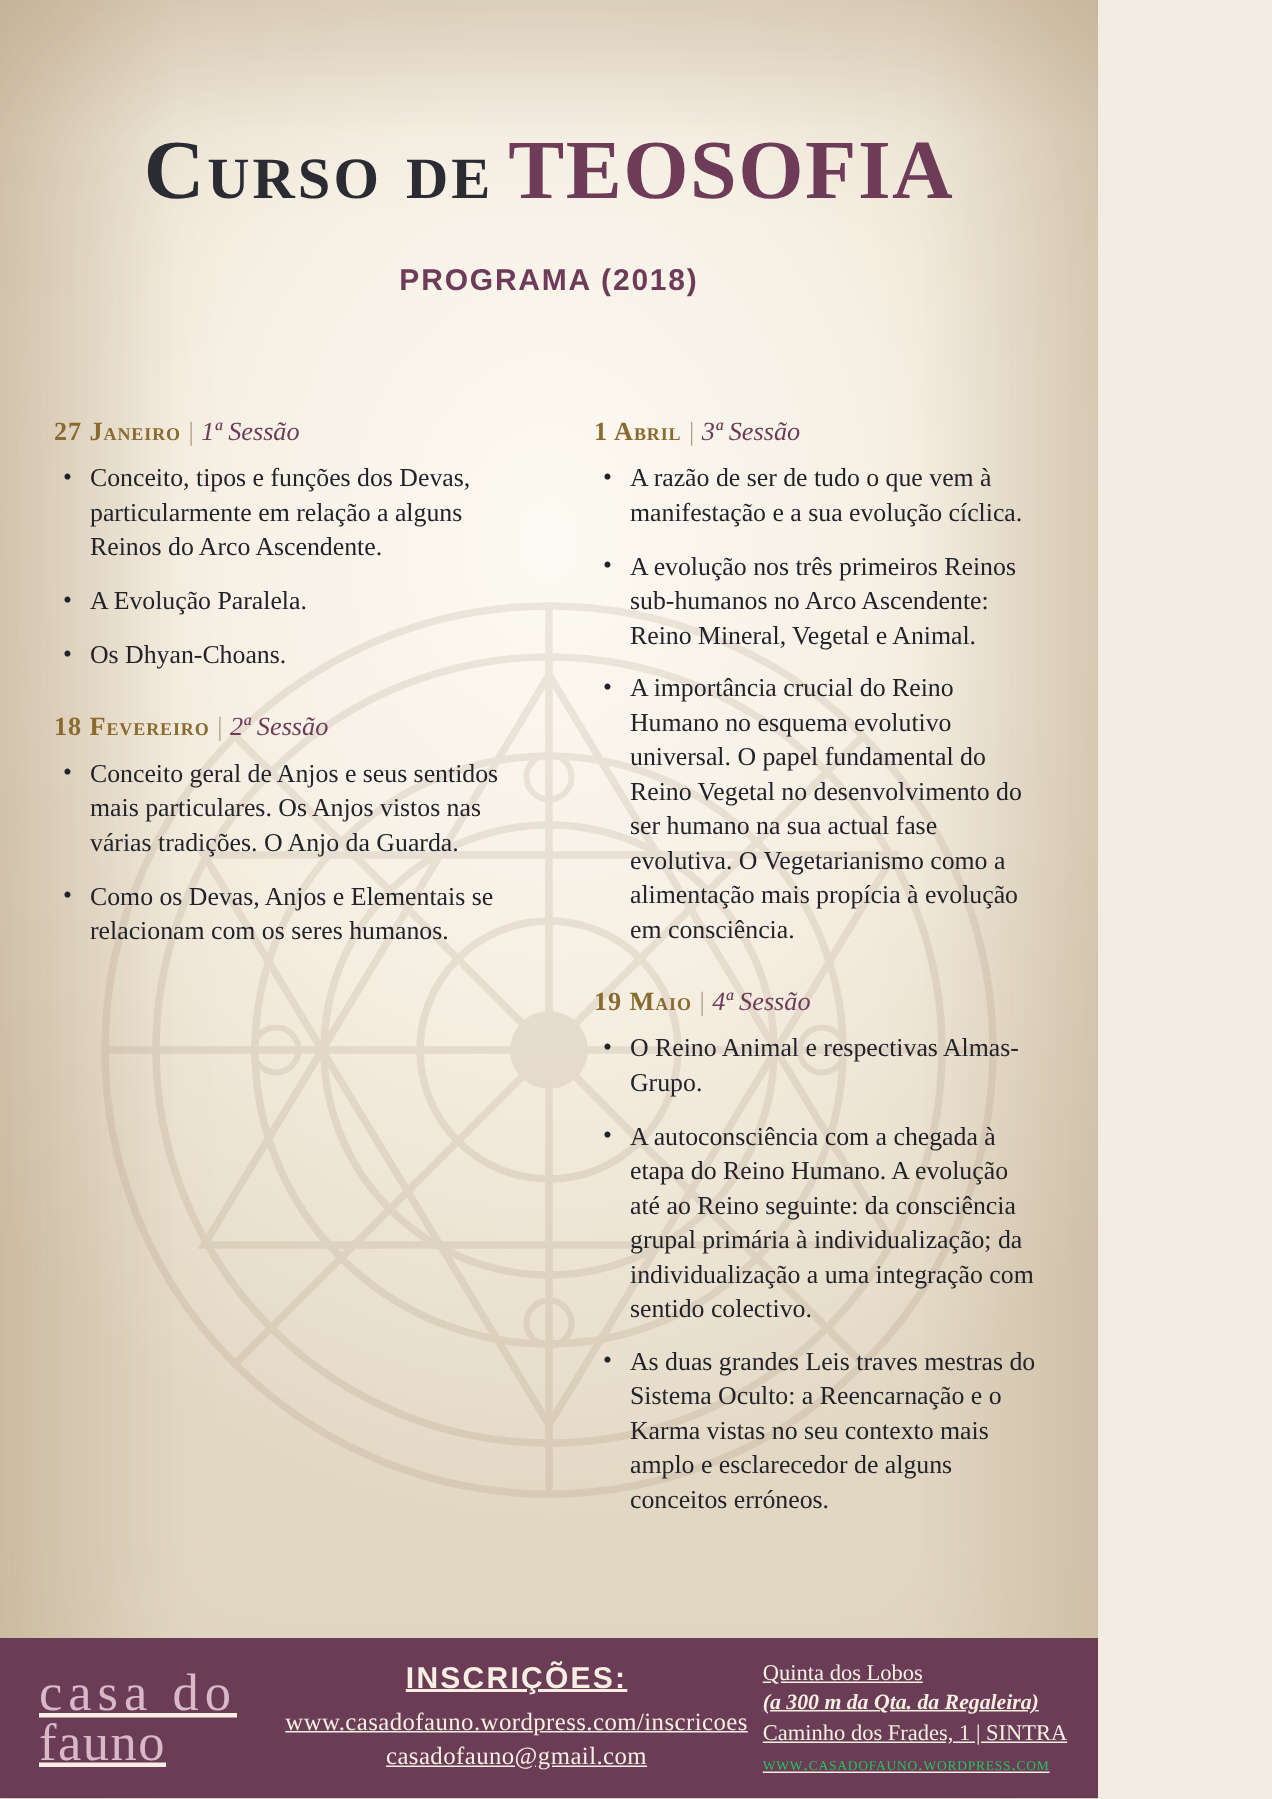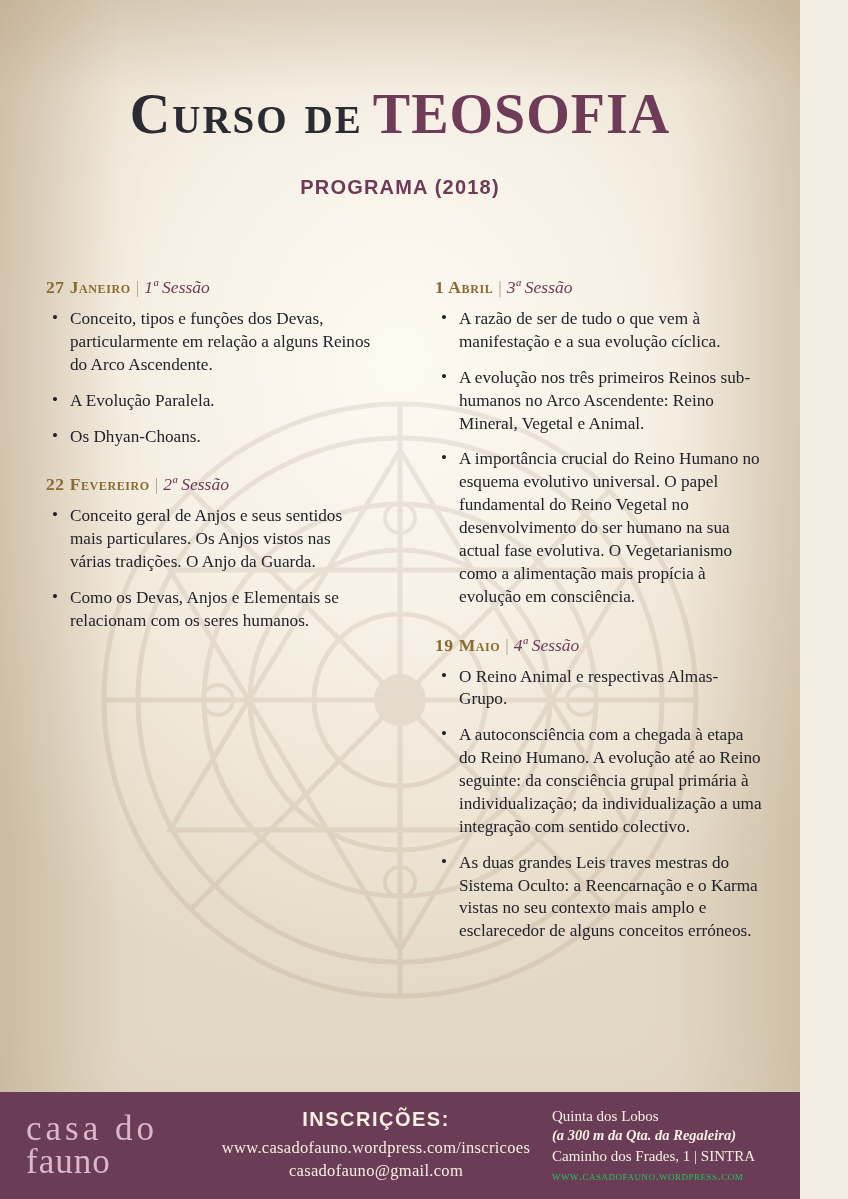--- a/index.html
+++ b/index.html
@@ -8,21 +8,21 @@
   }
   body {
     width: 848px;
     height: 1199px;
     font-family: "Liberation Serif", serif;
     background: #f2ece2;
     overflow: hidden;
   }
   .poster {
     position: relative;
-    width: 800px;
+    width: 732px;
     height: 1199px;
     background:
       radial-gradient(ellipse 70% 55% at 50% 30%, #fdfaf3 0%, #f6f0e4 45%, #ece3d2 75%, #e2d7c3 100%);
     overflow: hidden;
   }
   
   .watermark {
     position: absolute;
     left: 50%;
     top: 700px;
@@ -100,21 +100,21 @@
     letter-spacing: 1.2px;
     font-family: "Liberation Sans", sans-serif;
   }
 
   
   .columns {
     position: relative;
     z-index: 3;
     display: flex;
     gap: 58px;
-    padding: 78px 38px 0 42px;
+    padding: 78px 38px 0 32px;
     box-sizing: border-box;
   }
   .col {
     width: 50%;
     box-sizing: border-box;
   }
   .col-left { padding-left: 4px; }
   .col-right { padding-left: 4px; }
 
   .session {
@@ -166,20 +166,21 @@
     position: absolute;
     left: 0;
     right: 0;
     bottom: 0;
     height: 107px;
     background: #6b3c55;
     color: #f6efe2;
     display: flex;
     align-items: center;
     z-index: 5;
+    text-decoration: underline;
   }
   .footer-inner {
     display: flex;
     width: 100%;
     align-items: center;
   }
   .logo {
     width: 210px;
     padding-left: 26px;
     box-sizing: border-box;
@@ -276,21 +277,21 @@
         </div>
         <ul class="items">
           <li>Conceito, tipos e funções dos Devas, particularmente em relação a alguns Reinos do Arco Ascendente.</li>
           <li>A Evolução Paralela.</li>
           <li>Os Dhyan-Choans.</li>
         </ul>
       </div>
 
       <div class="session">
         <div class="session-head">
-          <span class="sess-date">22 Fevereiro</span><span class="sess-sep">|</span><span class="sess-name">2ª Sessão</span>
+          <span class="sess-date">18 Fevereiro</span><span class="sess-sep">|</span><span class="sess-name">2ª Sessão</span>
         </div>
         <ul class="items">
           <li>Conceito geral de Anjos e seus sentidos mais particulares. Os Anjos vistos nas várias tradições. O Anjo da Guarda.</li>
           <li>Como os Devas, Anjos e Elementais se relacionam com os seres humanos.</li>
         </ul>
       </div>
 
     </div>
 
     <div class="col col-right">

